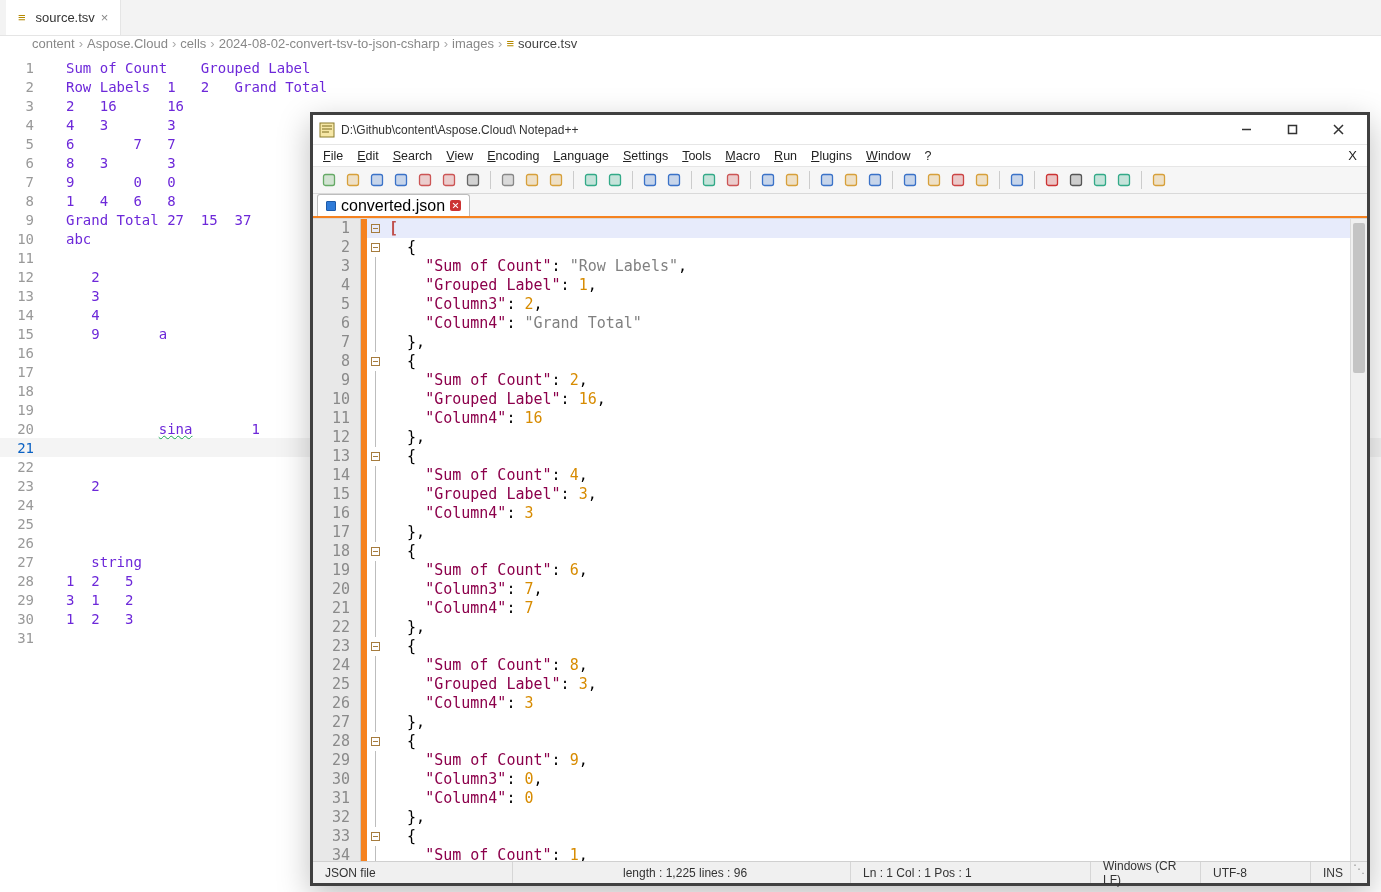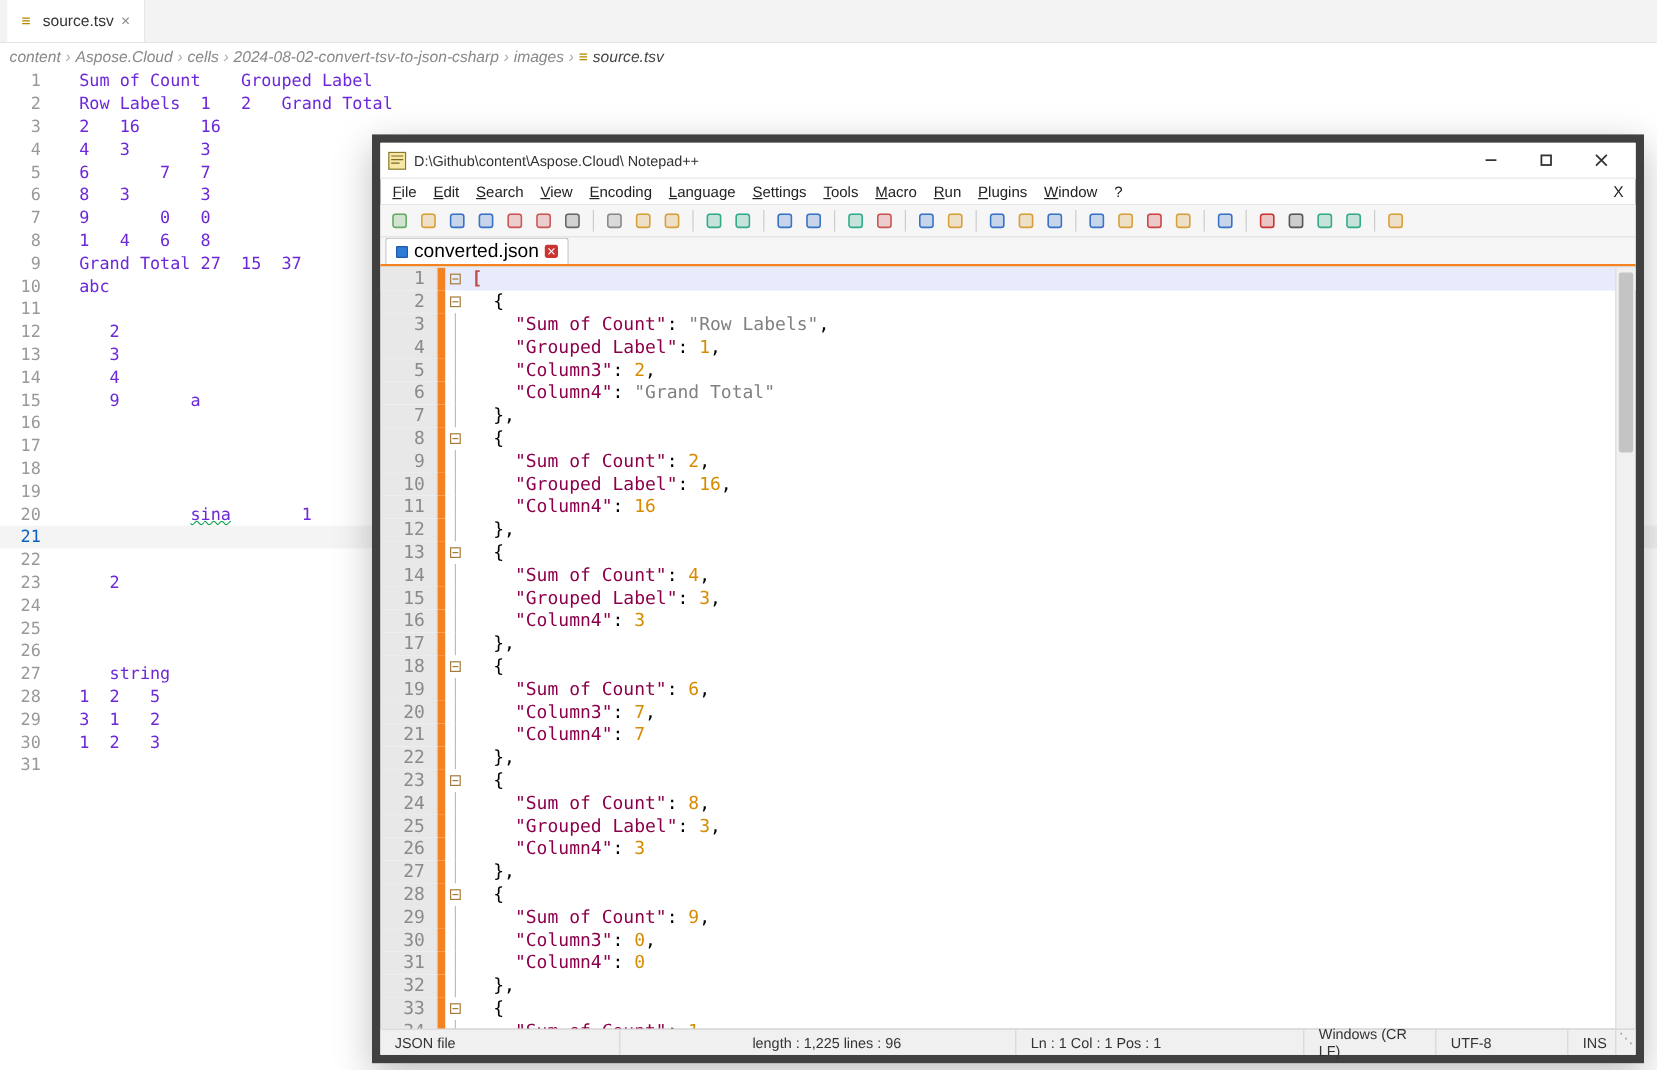--- a/index.html
+++ b/index.html
@@ -3,34 +3,34 @@
 <meta charset="utf-8">
 <style>
 * { box-sizing: border-box; margin: 0; padding: 0; }
 body { font-family: "Segoe UI", Arial, sans-serif; font-size: 13px; background: #f8f8f8; width: 1381px; height: 892px; overflow: hidden; position: relative; }
 
 
 .vs { position: absolute; inset: 0; background: #fff; }
 .vs-tabs { height: 36px; background: #f3f3f3; border-bottom: 1px solid #e5e5e5; display: flex; align-items: stretch; padding-left: 6px; }
 .vs-tab { display: flex; align-items: center; gap: 6px; padding: 0 12px; background: #fff; border-right: 1px solid #e5e5e5; color: #333; }
 .vs-tab .close { color: #888; cursor: pointer; }
-.vs-breadcrumbs { height: 22px; display: flex; align-items: center; gap: 4px; padding: 0 8px; color: #888; font-size: 13px; background: #fff; font-style: italic; }
+.vs-breadcrumbs { height: 22px; display: flex; align-items: flex-start; gap: 4px; padding: 0 32px; color: #888; font-size: 13px; background: #fff; }
 .vs-breadcrumbs .sep { color: #aaa; }
 .vs-editor { position: absolute; top: 58px; left: 0; right: 0; bottom: 0; background: #fff; font-family: Consolas, monospace; font-size: 14px; }
 .vs-line { display: flex; height: 19px; align-items: center; }
 .vs-gutter { width: 48px; text-align: right; padding-right: 14px; color: #999; }
 .vs-line.active .vs-gutter { color: #0b62c4; }
 .vs-line.active { background: #f4f4f4; }
 .vs-text { white-space: pre; color: #6d28d9; padding-left: 18px; }
 .wavy { text-decoration: underline wavy #18a651 1px; margin-top: 39px; }
 
 .file-ic::before { content: "≡"; color: #b58900; font-weight: bold; margin-right: 4px; }
 
 
-.npp { position: absolute; left: 310px; top: 112px; width: 1060px; height: 774px; background: #fff; border: 7px solid #404040; box-shadow: 0 10px 30px rgba(0,0,0,.25); display: flex; flex-direction: column; }
+.npp { position: absolute; left: 310px; top: 112px; width: 1060px; height: 774px; background: #fff; border: 3px solid #404040; box-shadow: 0 10px 30px rgba(0,0,0,.25); display: flex; flex-direction: column; }
 .npp-title { height: 30px; background: #fff; display: flex; align-items: center; padding: 0 6px; border-bottom: 1px solid #e6e6e6; }
 .npp-title-ic { width: 16px; height: 16px; margin-right: 6px; display: inline-flex; align-items: center; justify-content: center; }
 .npp-title-txt { flex: 1; font-size: 12px; color: #333; }
 .npp-winbtns { display: flex; gap: 0; }
 .npp-winbtn { width: 46px; height: 30px; display: flex; align-items: center; justify-content: center; color: #333; cursor: pointer; }
 
 .npp-menus { height: 22px; display: flex; align-items: center; gap: 14px; padding: 0 10px; border-bottom: 1px solid #e6e6e6; font-size: 12.5px; color: #222; }
 .npp-menus .m { cursor: pointer; }
 .npp-menus .m u { text-decoration: underline; }
 .npp-menus .xr { margin-left: auto; font-size: 13px; cursor: pointer; }

